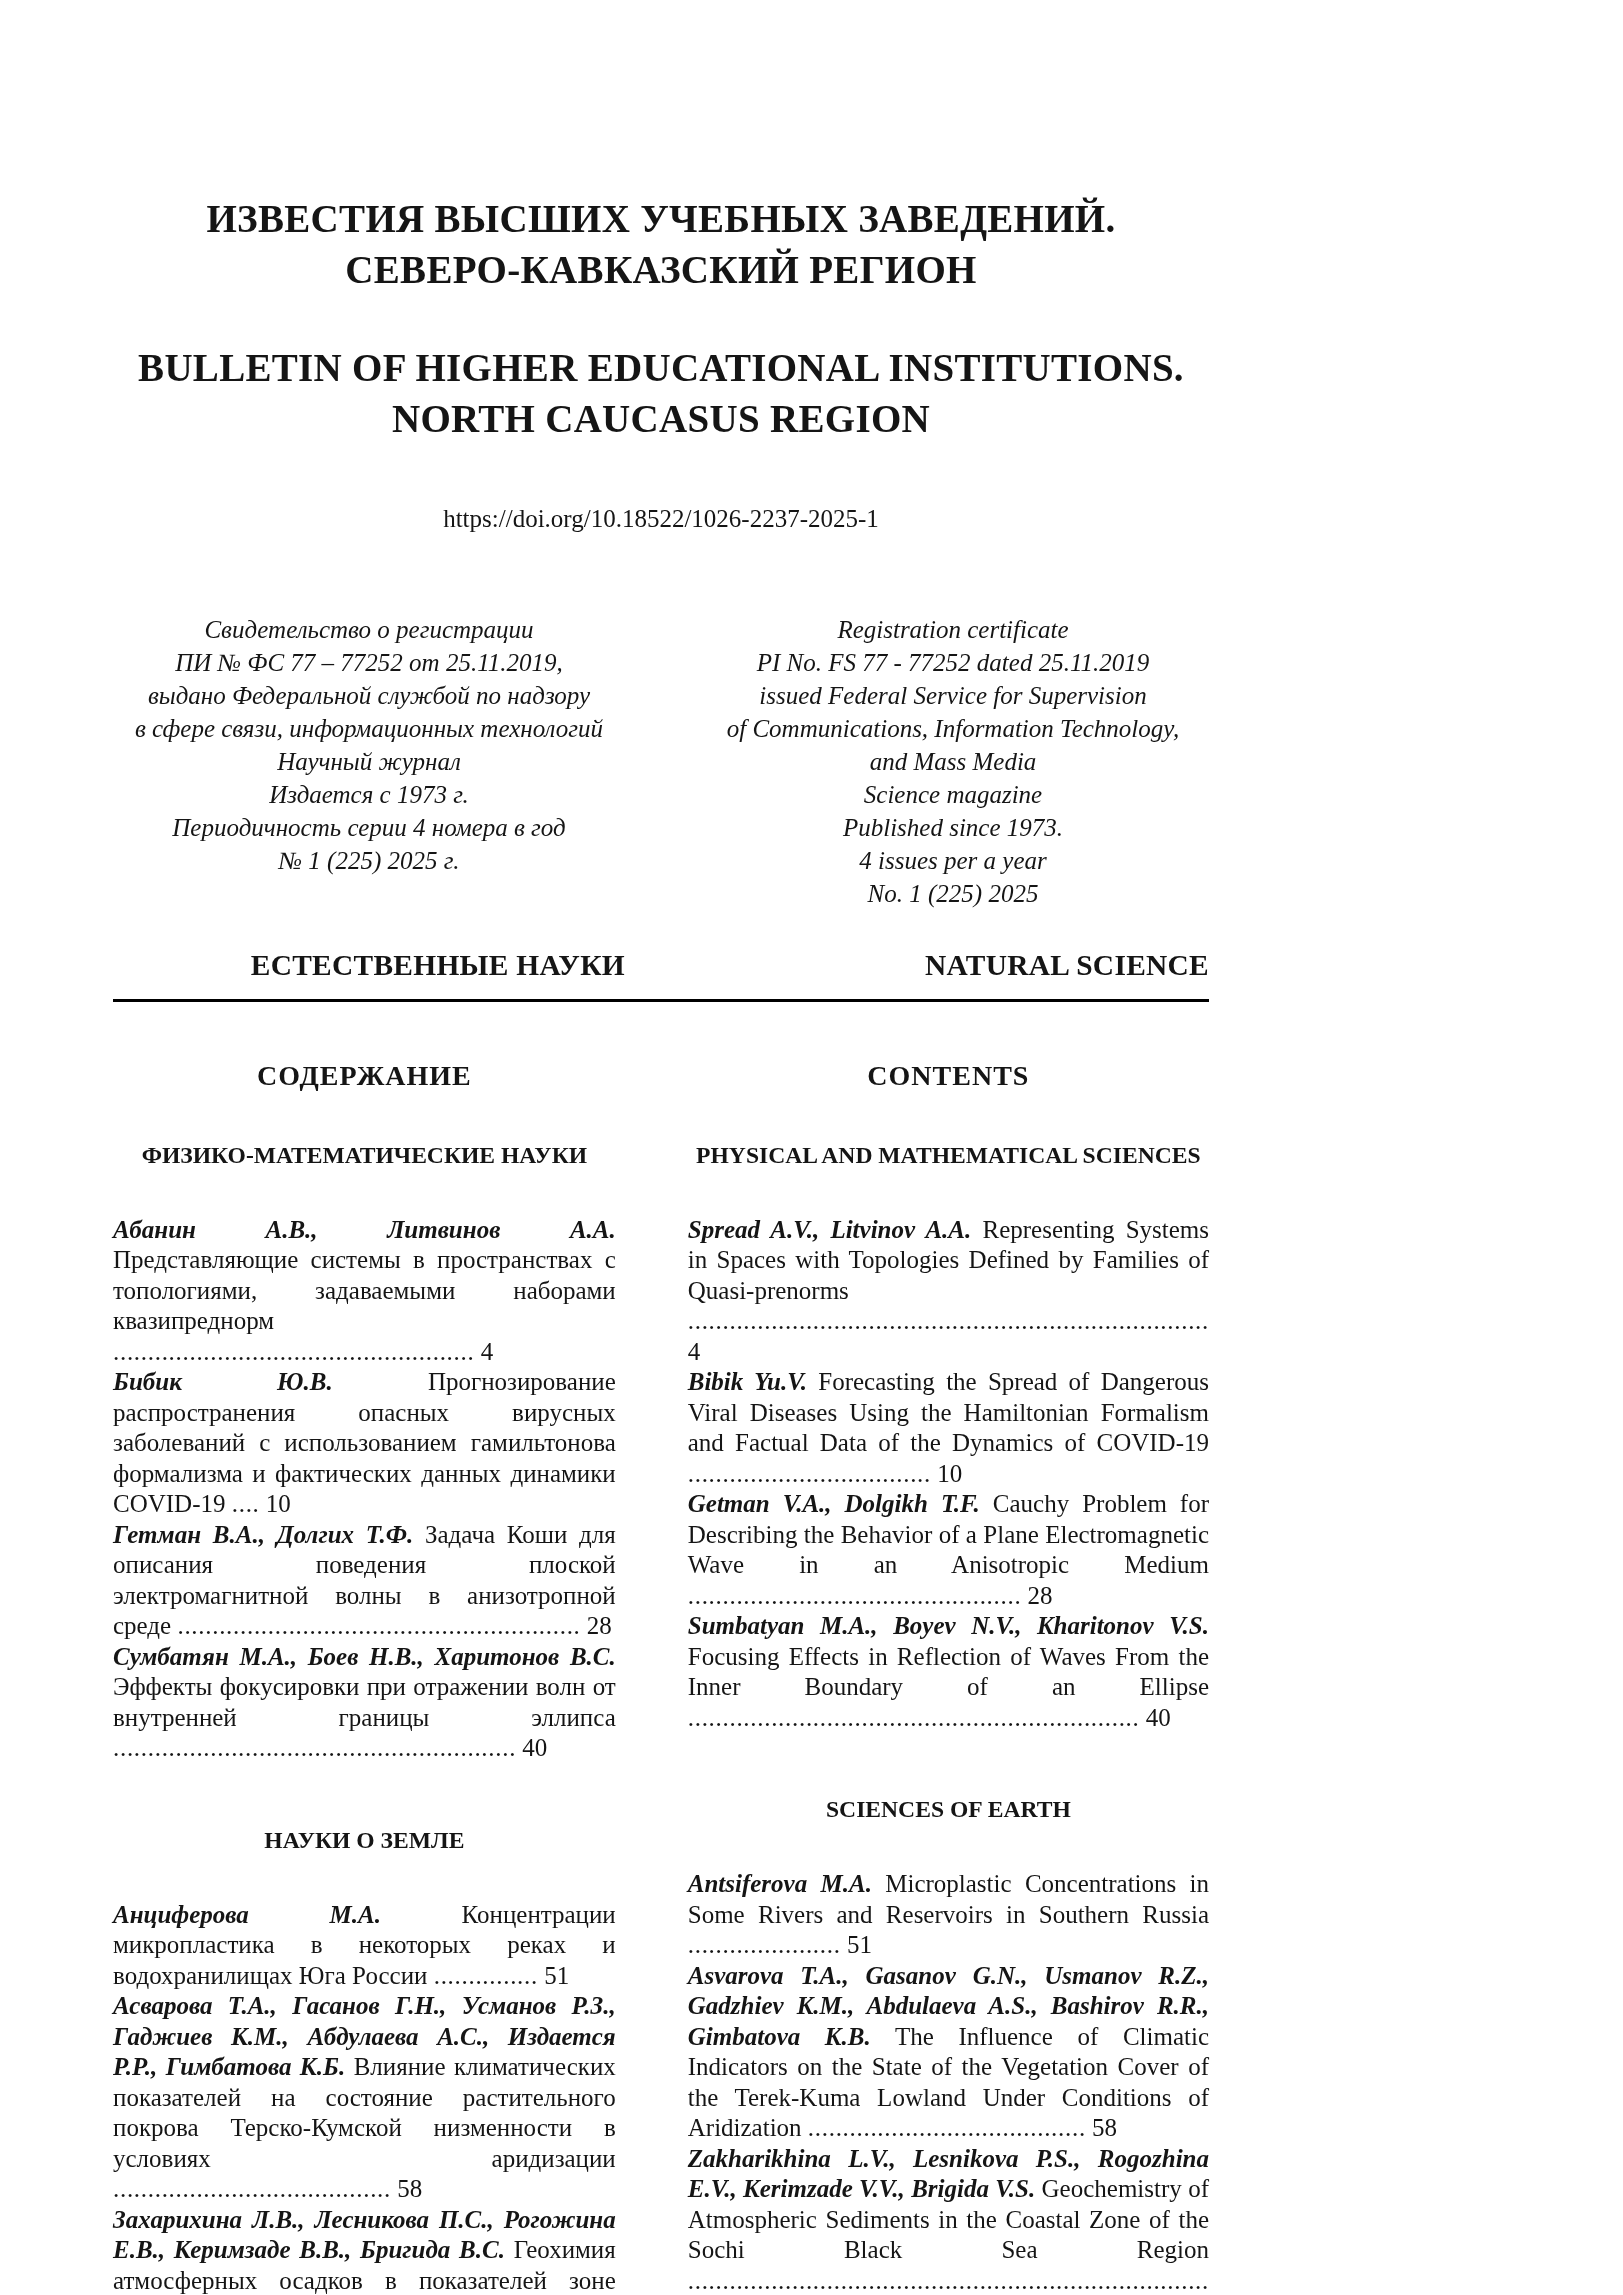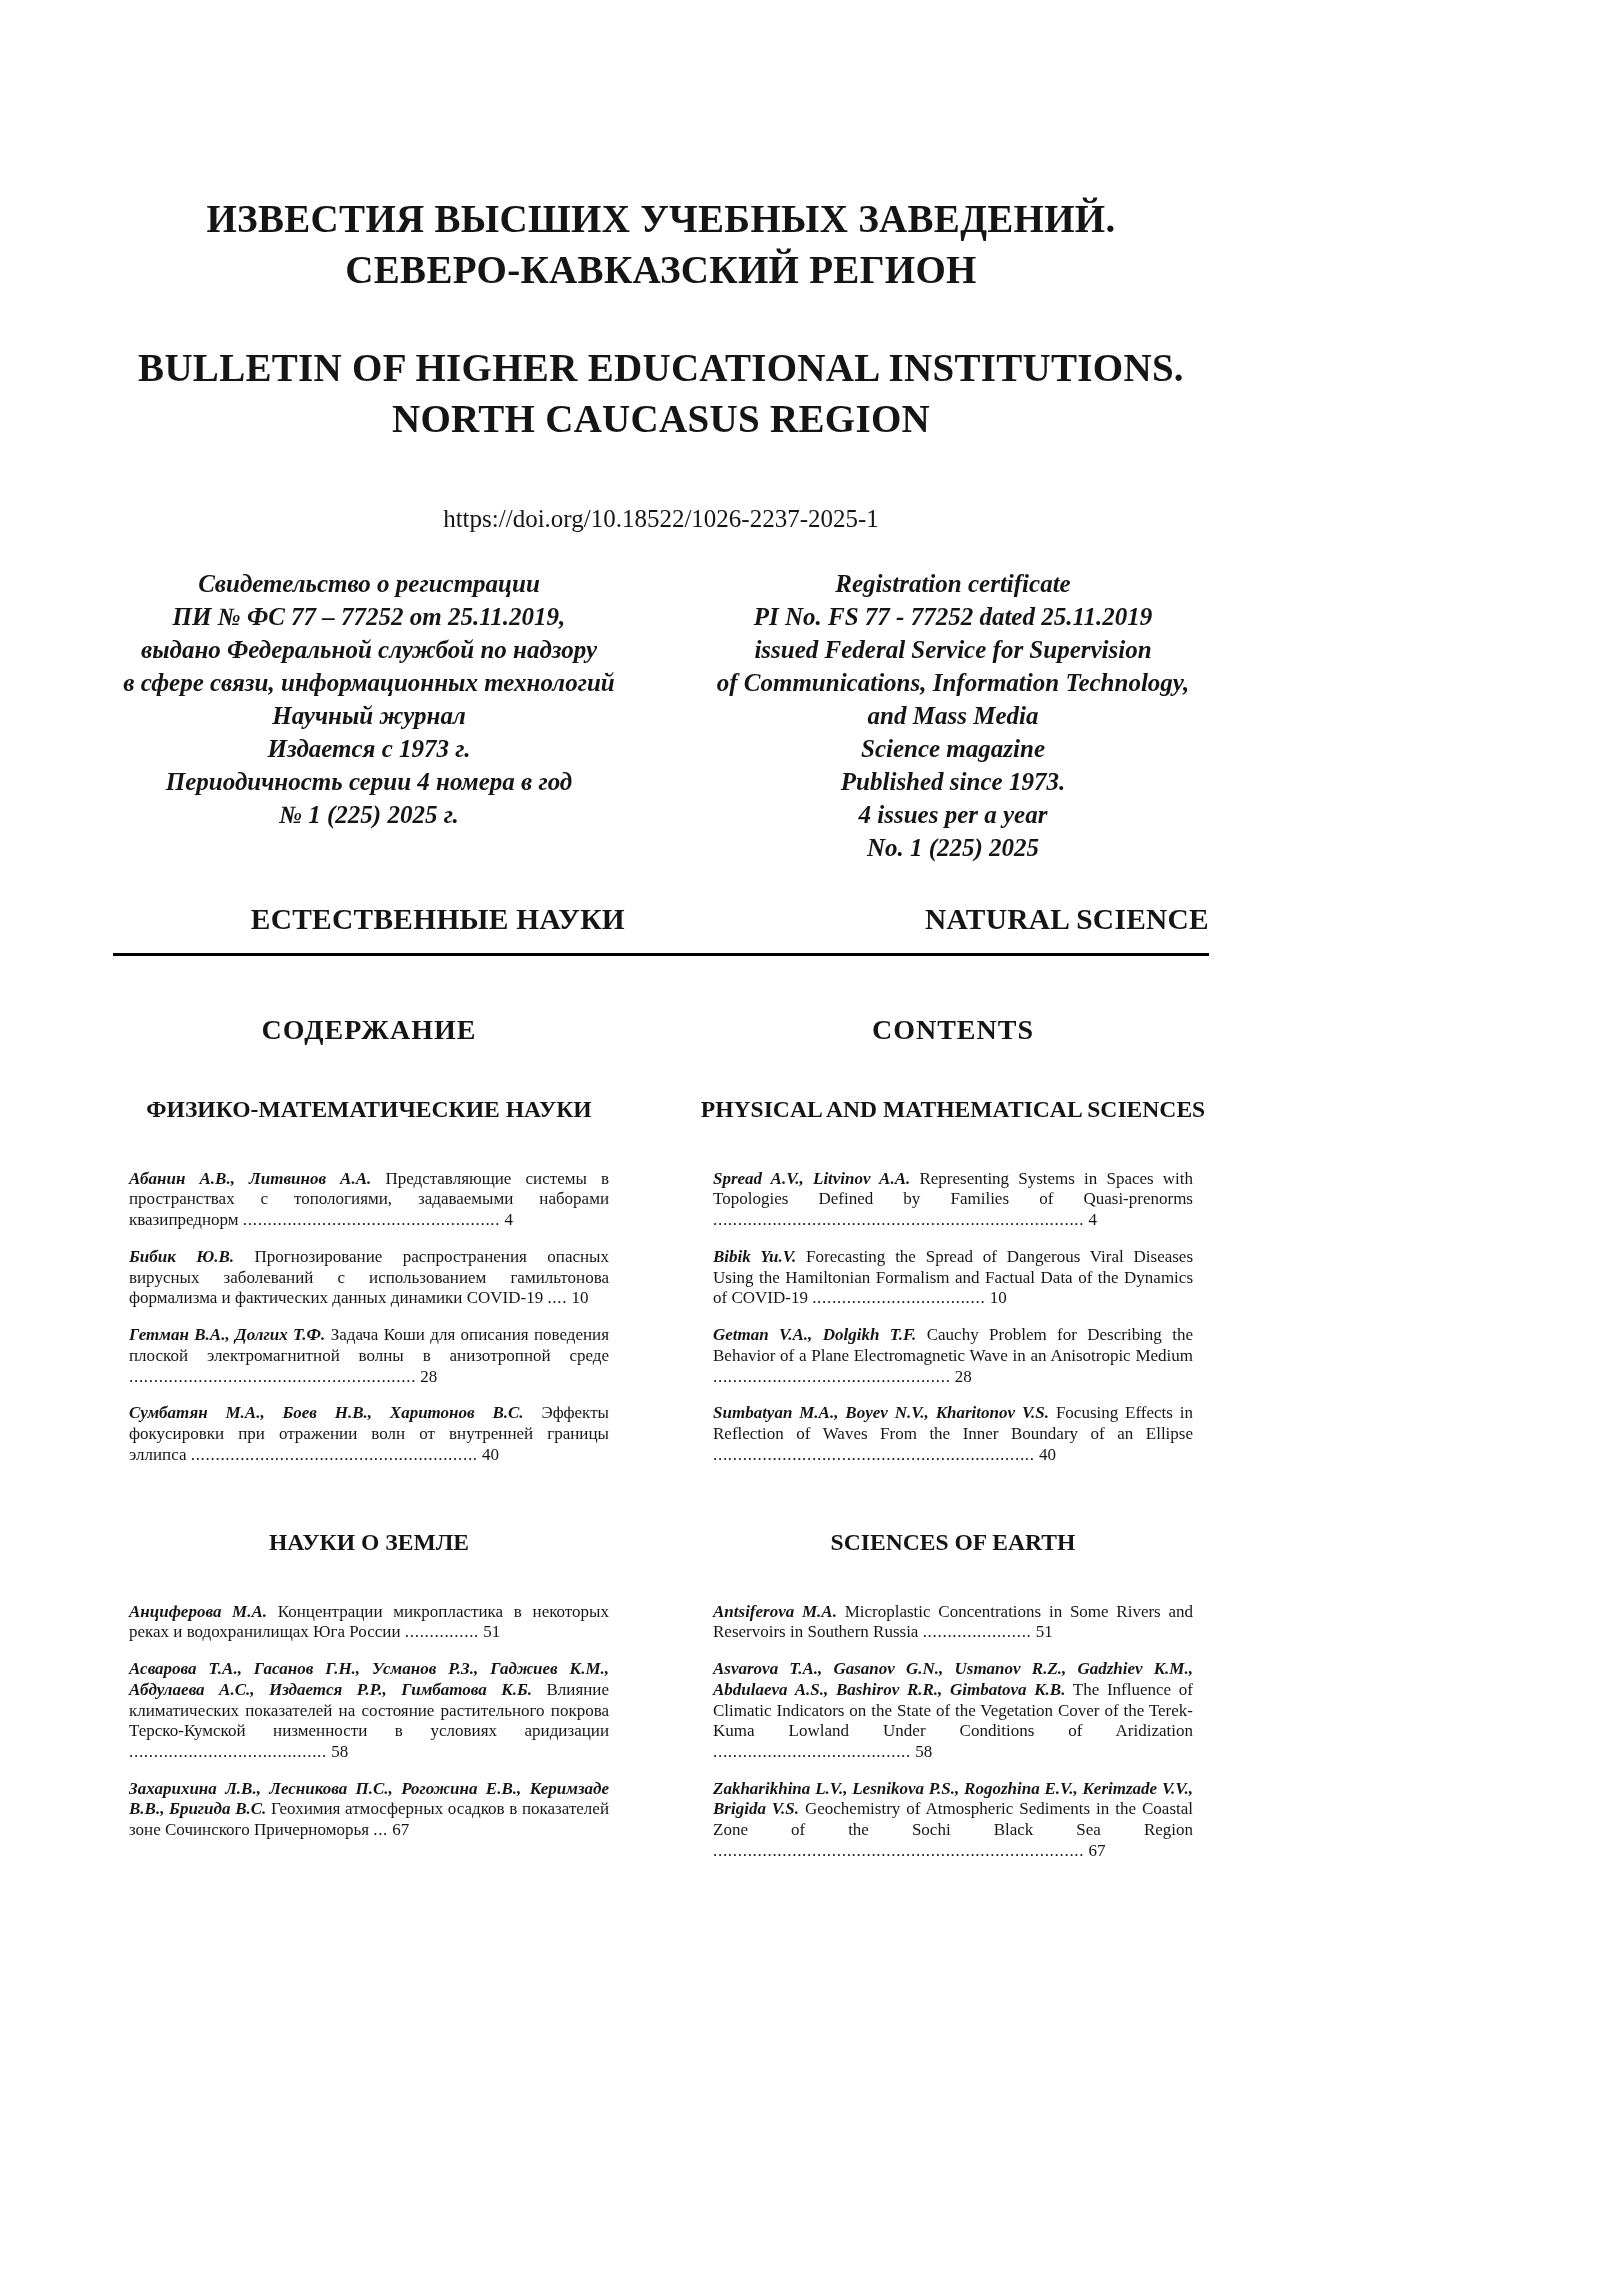--- a/index.html
+++ b/index.html
@@ -29,21 +29,21 @@
     margin-top: 60px;
     text-align: center;
     font-size: 25px;
   }
   .doi-line span { color: #151515; text-decoration: none; }
   .two-col {
     display: grid;
     grid-template-columns: 1fr 1fr;
     column-gap: 72px;
   }
-  .reg-grid { margin-top: 34px; font-weight: bold; }
+  .reg-grid { margin-top: 80px; }
   .reg-col {
     font-style: italic;
     font-size: 25px;
     line-height: 1.32;
     text-align: center;
   }
   .series-grid { margin-top: 39px; }
   .series-label {
     text-align: right;
     font-weight: bold;
@@ -65,22 +65,22 @@
     letter-spacing: 1px;
   }
   .toc-sec {
     margin: 0 0 46px 0;
     text-align: center;
     font-weight: bold;
     font-size: 23.6px;
   }
   .toc-sec.later { margin-top: 63px; }
   .entry {
-    margin: 16px;
-    font-size: 17px;
+    margin: 0;
+    font-size: 25px;
     line-height: 1.22;
     text-align: justify;
     hyphens: auto;
     -webkit-hyphens: auto;
   }
   .entry .au { font-weight: bold; font-style: italic; }
   .entry .ld { letter-spacing: 0.7px; }
   .entry .pg { white-space: nowrap; }
 </style>
 </head>

